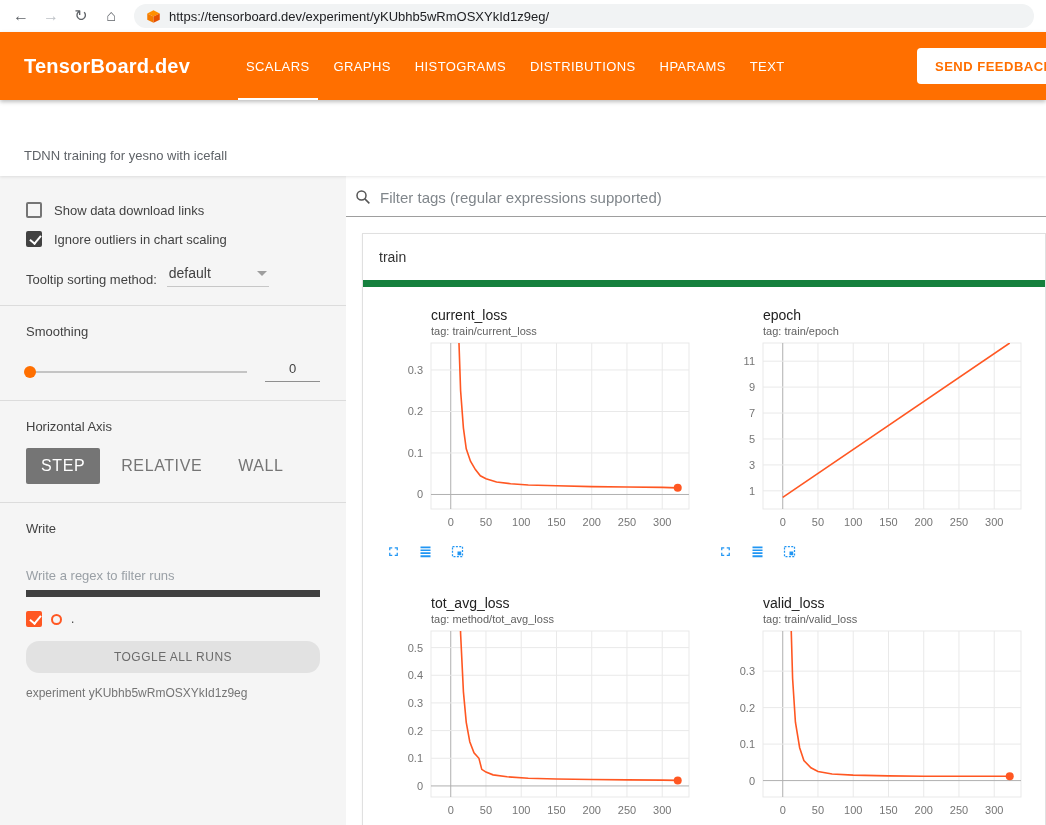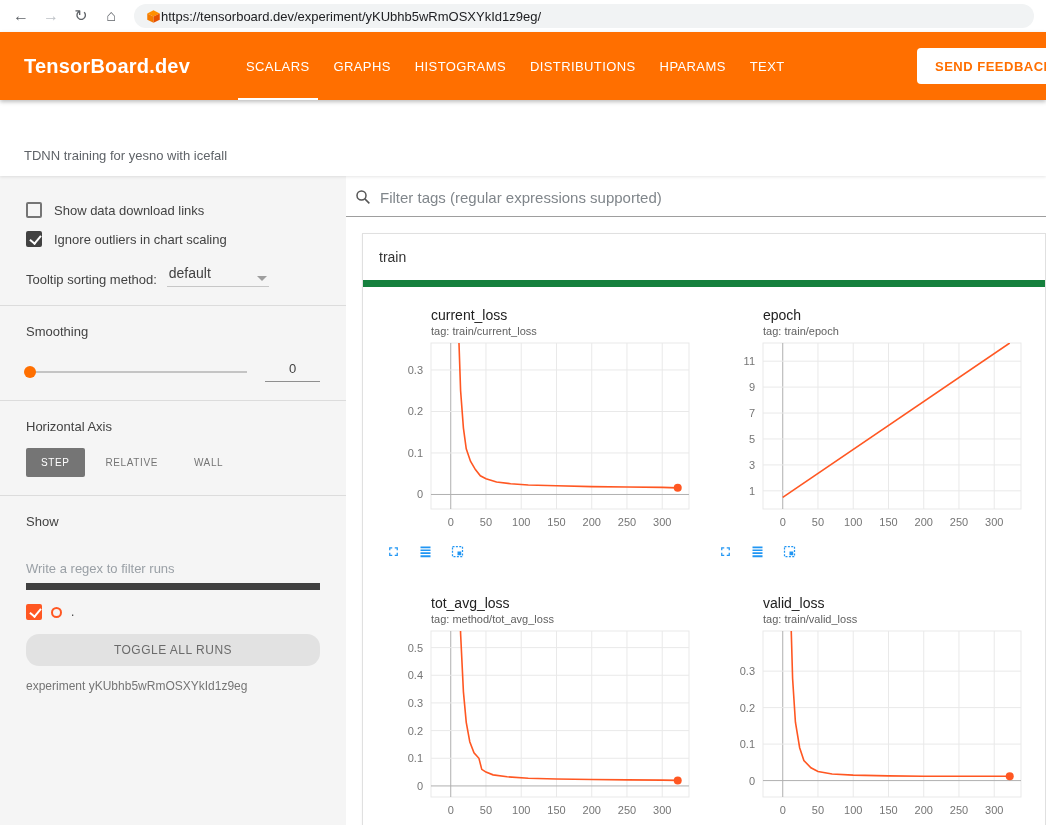--- a/index.html
+++ b/index.html
@@ -3,21 +3,21 @@
 <meta charset="utf-8">
 <style>
   *{margin:0;padding:0;box-sizing:border-box}
   body{font-family:"Liberation Sans",sans-serif;background:#fff}
   #screen{position:relative;width:1046px;height:825px;overflow:hidden;background:#fff}
 
   
   .browser-bar{height:32px;display:flex;align-items:center;gap:12px;padding:0 12px;background:#fff}
   .nav-ico{font-size:16px;color:#5f6368;width:18px;text-align:center;cursor:pointer;line-height:1}
   .nav-ico.disabled{color:#bdc1c6}
-  .addr{flex:1;height:24px;background:#f1f3f4;border-radius:12px;display:flex;align-items:center;padding:0 12px;margin-left:2px}
+  .addr{flex:1;height:24px;background:#f1f3f4;border-radius:12px;display:flex;align-items:center;gap:8px;padding:0 12px;margin-left:2px}
   .addr .url{font-size:13px;color:#202124;white-space:nowrap;overflow:hidden}
 
   
   .tb-header{height:68px;background:#ff6f00;display:flex;align-items:stretch;padding:0 24px;position:relative;box-shadow:0 2px 4px rgba(0,0,0,.25);z-index:5}
   .logo{align-self:center;color:#fff;font-size:20px;font-weight:bold;letter-spacing:.2px}
   .nav{display:flex;margin-left:44px}
   .tab{display:flex;align-items:center;padding:0 12px;color:#fff;font-size:13px;letter-spacing:.4px;position:relative;cursor:pointer}
   .tab.active::after{content:"";position:absolute;left:4px;right:4px;bottom:0;height:2px;background:#fff}
   .feedback-btn{position:absolute;left:917px;top:16px;height:36px;padding:0 18px;background:#fff;color:#ff6f00;border:none;border-radius:4px;font-size:13px;font-weight:bold;letter-spacing:.5px;font-family:inherit;white-space:nowrap;cursor:pointer}
 
@@ -29,28 +29,28 @@
   .content{display:flex;height:682px}
   .sidebar{width:346px;min-width:346px;background:#f5f5f5;padding-top:26px;font-size:13px;color:#424242}
   .side-section{padding:0 26px}
   .divider{border-top:1px solid #dcdcdc;margin:18px 0}
   .cb-row{display:flex;align-items:center;gap:12px;margin-bottom:13px;cursor:pointer}
   .cb{width:16px;height:16px;border:2px solid #757575;border-radius:2px;background:transparent;position:relative;flex:none;display:inline-block}
   .cb.checked{background:#424242;border-color:#424242}
   .cb.checked::after{content:"";position:absolute;left:4px;top:0;width:5px;height:9px;border:solid #fff;border-width:0 2px 2px 0;transform:rotate(40deg)}
   .cb.orange.checked{background:#ff5722;border-color:#ff5722}
   .tooltip-row{display:flex;align-items:flex-end;margin-top:18px}
-  .select{display:flex;align-items:flex-end;margin-left:10px;border-bottom:1px solid #c7c7c7;padding:0 2px 5px 2px;min-width:102px;cursor:pointer;font-size:14px;color:#424242}
+  .select{display:flex;align-items:center;margin-left:10px;border-bottom:1px solid #c7c7c7;padding:0 2px 5px 2px;min-width:102px;cursor:pointer;font-size:14px;color:#424242}
   .caret{margin-left:auto;width:0;height:0;border-left:5px solid transparent;border-right:5px solid transparent;border-top:5px solid #9e9e9e}
   .smooth-row{display:flex;align-items:center;margin-top:22px}
   .slider{position:relative;flex:1;height:2px;background:#c4c4c4;margin-right:18px;cursor:pointer}
   .slider-thumb{position:absolute;left:-2px;top:-5px;width:12px;height:12px;border-radius:50%;background:#ff6f00}
   .slider-val{width:55px;text-align:center;border-bottom:1px solid #8f8f8f;padding-bottom:5px;font-size:13px;color:#424242;cursor:text}
   .axis-btns{display:flex;gap:6px;margin-top:14px}
-  .axis-btn{border:none;background:transparent;color:#757575;font-size:10px;letter-spacing:.6px;padding:9px 15px;border-radius:2px;font-family:inherit;cursor:pointer}
+  .axis-btn{border:none;background:transparent;color:#757575;font-size:16px;letter-spacing:.6px;padding:9px 15px;border-radius:2px;font-family:inherit;cursor:pointer}
   .axis-btn.selected{background:#757575;color:#fff}
   .runs-input{width:100%;border:none;border-bottom:7px solid #404040;background:transparent;font-family:Liberation Sans, sans-serif;font-size:13px;color:#424242;padding:8px 0 7px;outline:none;margin-top:24px}
   .runs-input::placeholder{color:#9aa0a6}
   .run-row{display:flex;align-items:center;gap:9px;margin-top:14px;cursor:pointer}
   .run-circle{width:11px;height:11px;border:2px solid #ff5722;border-radius:50%;flex:none}
   .run-label{font-size:12px;color:#424242}
   .toggle-btn{display:block;width:100%;margin-top:14px;background:#e2e2e2;border:none;border-radius:13px;padding:9px 0;color:#6b6b6b;font-size:12px;letter-spacing:.5px;font-family:inherit;cursor:pointer}
   .exp-caption{margin-top:13px;font-size:12px;color:#757575}
 
   
@@ -145,21 +145,21 @@
         <div class="axis-btns">
             <button class="axis-btn selected">STEP</button>
             <button class="axis-btn">RELATIVE</button>
             <button class="axis-btn">WALL</button>
           </div>
       </div>
 
       <div class="divider"></div>
 
       <div class="side-section">
-        <div>Show</div>
+        <div>Write</div>
         <input class="runs-input" placeholder="Write a regex to filter runs" style="">
         <div class="run-row">
           <span class="cb orange checked"></span>
           <span class="run-circle"></span>
           <span class="run-label">.</span>
         </div>
         <button class="toggle-btn">TOGGLE ALL RUNS</button>
         <div class="exp-caption">experiment yKUbhb5wRmOSXYkId1z9eg</div>
       </div>
     </aside>

